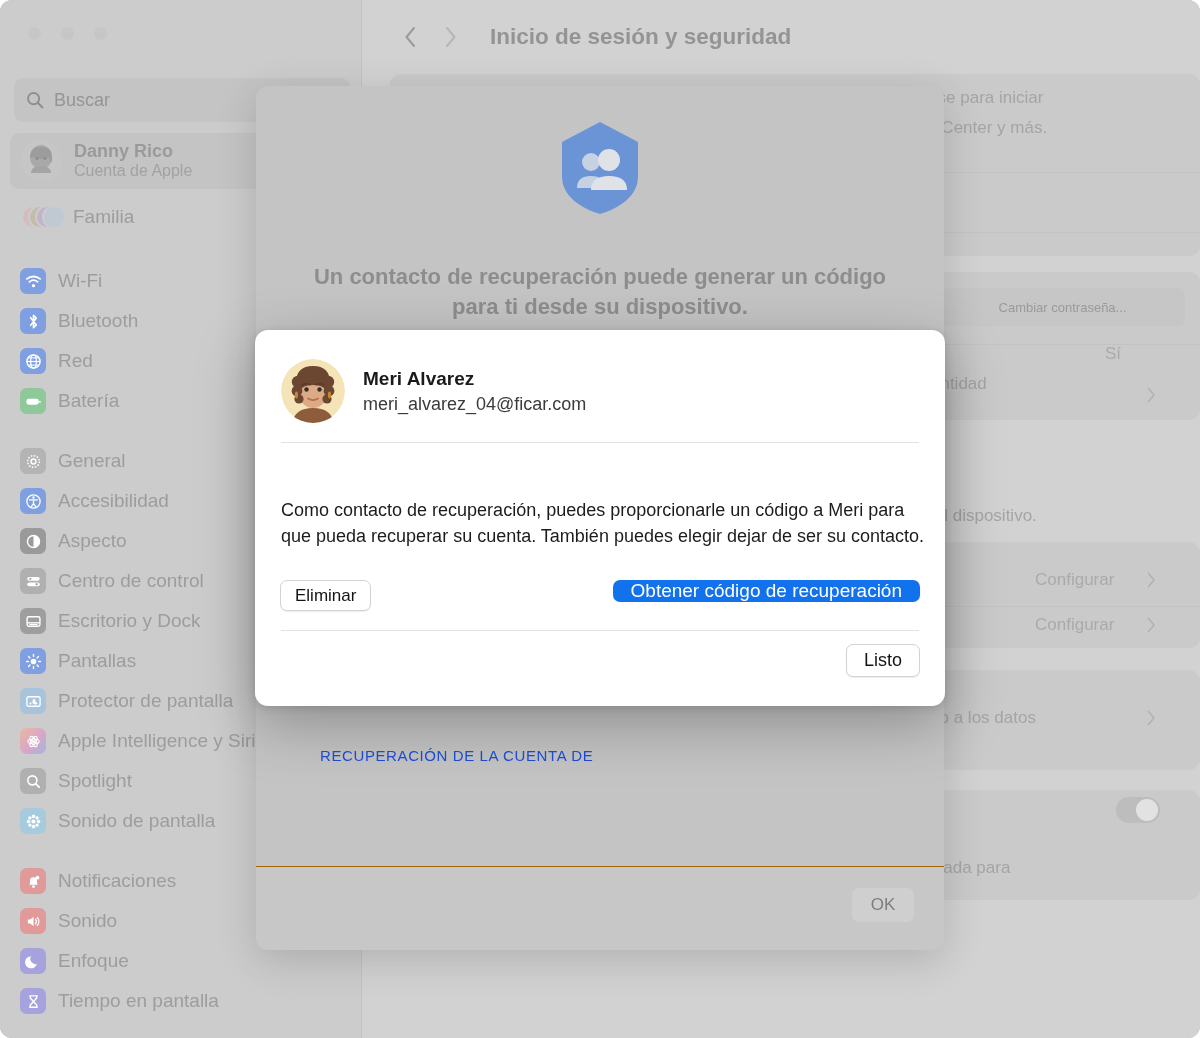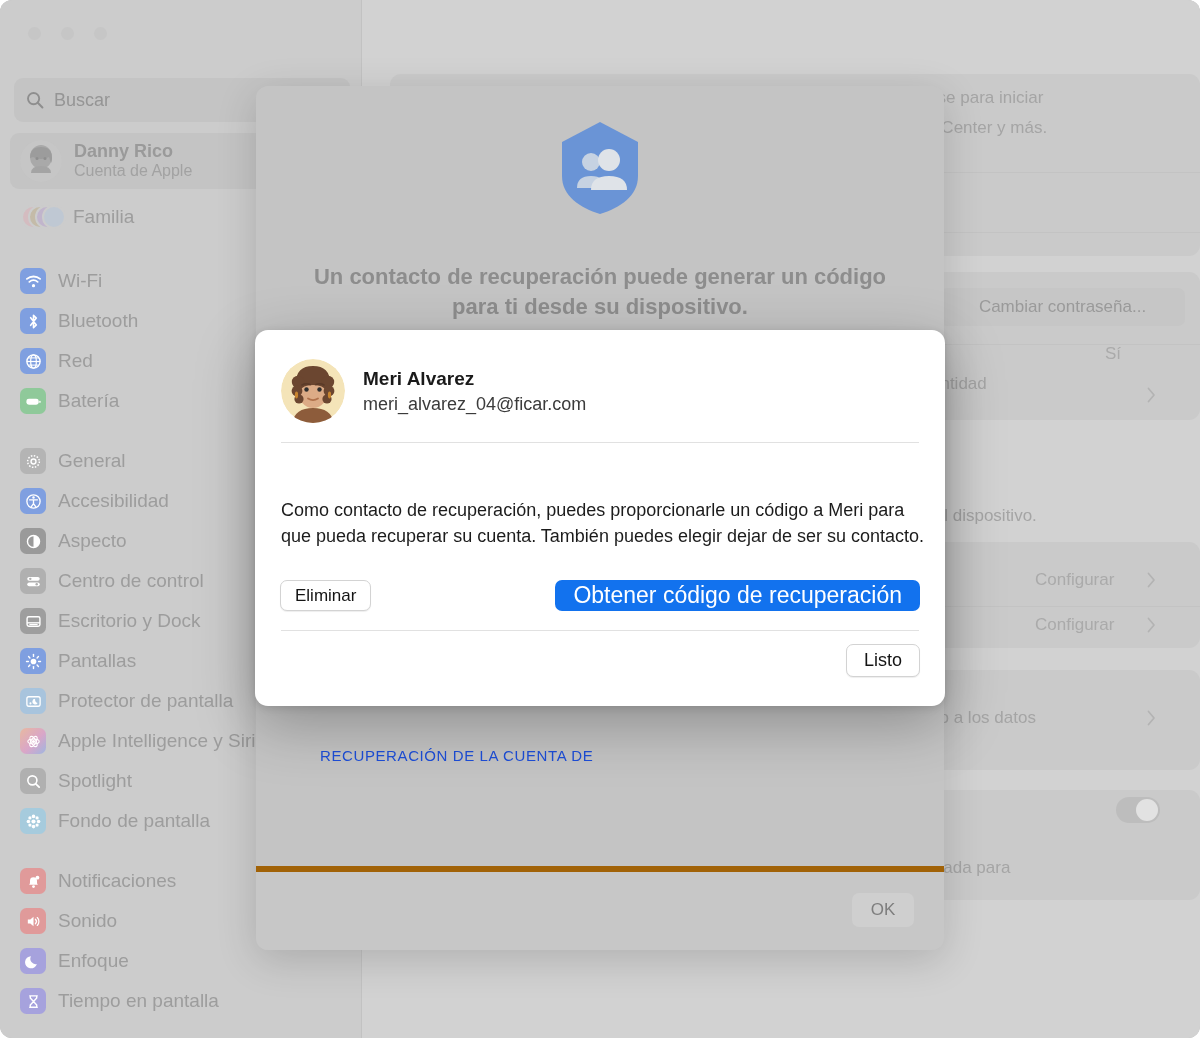--- a/index.html
+++ b/index.html
@@ -106,21 +106,21 @@
   .bg-pane { position: absolute; left: 0; top: 74px; width: 838px; bottom: 0; }
 
   .card {
     position: absolute; background: #cacaca; border-radius: 11px;
   }
   .bg-text { position: absolute; font-size: 17px; color: #a5a5a5; white-space: nowrap; }
   .bg-text.dim { color: #aaaaaa; }
   .pill {
     position: absolute; background: #c6c6c6; border-radius: 7px;
     display: flex; align-items: center; justify-content: center;
-    font-size: 17px; color: #9a9a9a; white-space: nowrap;
+    font-size: 13px; color: #9a9a9a; white-space: nowrap;
   }
   .divline { position: absolute; height: 1px; background: #c3c3c3; }
   .row-chev { position: absolute; width: 9px; height: 16px; }
   .bg-toggle {
     position: absolute; width: 44px; height: 26px; border-radius: 13px;
     background: #bdbdbd;
   }
   .bg-toggle::after {
     content: ""; position: absolute; right: 2px; top: 2px;
     width: 22px; height: 22px; border-radius: 50%; background: #e2e2e2;
@@ -153,21 +153,21 @@
     background: #c8c8c8; border-radius: 10px;
     display: flex; align-items: center; padding: 0 18px; gap: 16px;
   }
   .sheet-list .av {
     width: 44px; height: 44px; border-radius: 50%; overflow: hidden; flex: 0 0 auto;
   }
   .sheet-list .nm { font-size: 18px; color: #8f8f8f; }
   .sheet-footer {
     position: absolute; left: 0; right: 0; bottom: 0; height: 84px;
     background: #c7c7c7;
-    border-top: 6px solid #a16207;
+    border-top: 1px solid #a16207;
   }
   .ok-btn {
     position: absolute; right: 30px; top: 21px;
     width: 62px; height: 34px; border-radius: 7px;
     background: #cfcfcf;
     display: flex; align-items: center; justify-content: center;
     font-size: 17px; color: #7e7e7e;
   }
 
   
@@ -196,24 +196,24 @@
   .btn-remove {
     position: absolute; left: 25px; top: 250px;
     height: 31px; padding: 0 14px; border-radius: 7px;
     background: #ffffff; border: 1px solid #d3d3d3;
     box-shadow: 0 1px 1px rgba(0,0,0,0.07);
     display: flex; align-items: center; justify-content: center;
     font-size: 17px; color: #141414;
   }
   .btn-primary {
     position: absolute; right: 25px; top: 250px;
-    height: 31px; padding: 0 18px; border-radius: 7px;
+    height: 22px; padding: 0 18px; border-radius: 7px;
     background: #1272ee;
     display: flex; align-items: center; justify-content: center;
-    font-size: 23px; color: #ffffff; font-weight: 400;
+    font-size: 19px; color: #ffffff; font-weight: 400;
   }
   .btn-done {
     position: absolute; right: 25px; top: 314px;
     height: 33px; padding: 0 17px; border-radius: 7px;
     background: #ffffff; border: 1px solid #d3d3d3;
     box-shadow: 0 1px 1px rgba(0,0,0,0.07);
     display: flex; align-items: center; justify-content: center;
     font-size: 18px; color: #141414;
   }
 </style>
@@ -417,21 +417,21 @@
                 <circle cx="9" cy="14.4" r="1.9"></circle>
                 <circle cx="3.6" cy="9" r="1.9"></circle>
                 <circle cx="14.4" cy="9" r="1.9"></circle>
                 <circle cx="5.2" cy="5.2" r="1.7"></circle>
                 <circle cx="12.8" cy="12.8" r="1.7"></circle>
                 <circle cx="5.2" cy="12.8" r="1.7"></circle>
                 <circle cx="12.8" cy="5.2" r="1.7"></circle>
               </g>
             </svg>
         </span>
-        <span class="label">Fondo de pantalla</span>
+        <span class="label">Sonido de pantalla</span>
       </div>
 
       <div class="side-row" style="top:861px">
         <span class="ic" style="background:#e09a9a">
           <svg viewBox="0 0 18 18">
               <path d="M4.4 12.4 q0.9 -0.9 0.9 -2.6 v-1.6 a3.7 3.7 0 0 1 7.4 0 v1.6 q0 1.7 0.9 2.6 z" fill="#fff"></path>
               <circle cx="9" cy="14.4" r="1.5" fill="#fff"></circle>
               <circle cx="13.2" cy="5" r="2" fill="#fff"></circle>
             </svg>
         </span>
@@ -460,20 +460,33 @@
           <svg viewBox="0 0 18 18">
               <path d="M5 3 h8 M5 15 h8 M5.6 3 v2.4 L9 9 l3.4 -3.6 V3 M5.6 15 v-2.4 L9 9 l3.4 3.6 V15" fill="none" stroke="#fff" stroke-width="1.5" stroke-linecap="round" stroke-linejoin="round"></path>
             </svg>
         </span>
         <span class="label">Tiempo en pantalla</span>
       </div>
     </div>
 
     <div class="content">
 
+      <div class="toolbar">
+        <span class="navbtn">
+          <svg class="chev" viewBox="0 0 13 22">
+              <polyline points="10,2 2.5,11 10,20" fill="none" stroke="#9a9a9a" stroke-width="2" stroke-linecap="round" stroke-linejoin="round"></polyline>
+            </svg>
+        </span>
+        <span class="navbtn">
+          <svg class="chev" viewBox="0 0 13 22">
+              <polyline points="3,2 10.5,11 3,20" fill="none" stroke="#b6b6b6" stroke-width="2" stroke-linecap="round" stroke-linejoin="round"></polyline>
+            </svg>
+        </span>
+        <span class="page-title">Inicio de sesión y seguridad</span>
+      </div>
 
       <div class="bg-pane">
         <div class="card" style="left:28px; top:0px; width:810px; height:182px;"></div>
         <div class="bg-text" style="left:500px; top:14px;">eden usarse para iniciar</div>
         <div class="bg-text" style="left:500px; top:44px;">ne, Game Center y más.</div>
         <div class="divline" style="left:28px; top:98px; width:810px;"></div>
         <div class="divline" style="left:28px; top:158px; width:810px;"></div>
 
         <div class="card" style="left:28px; top:198px; width:810px; height:148px;"></div>
         <div class="pill" style="left:578px; top:214px; width:245px; height:38px;">Cambiar contraseña...</div>

